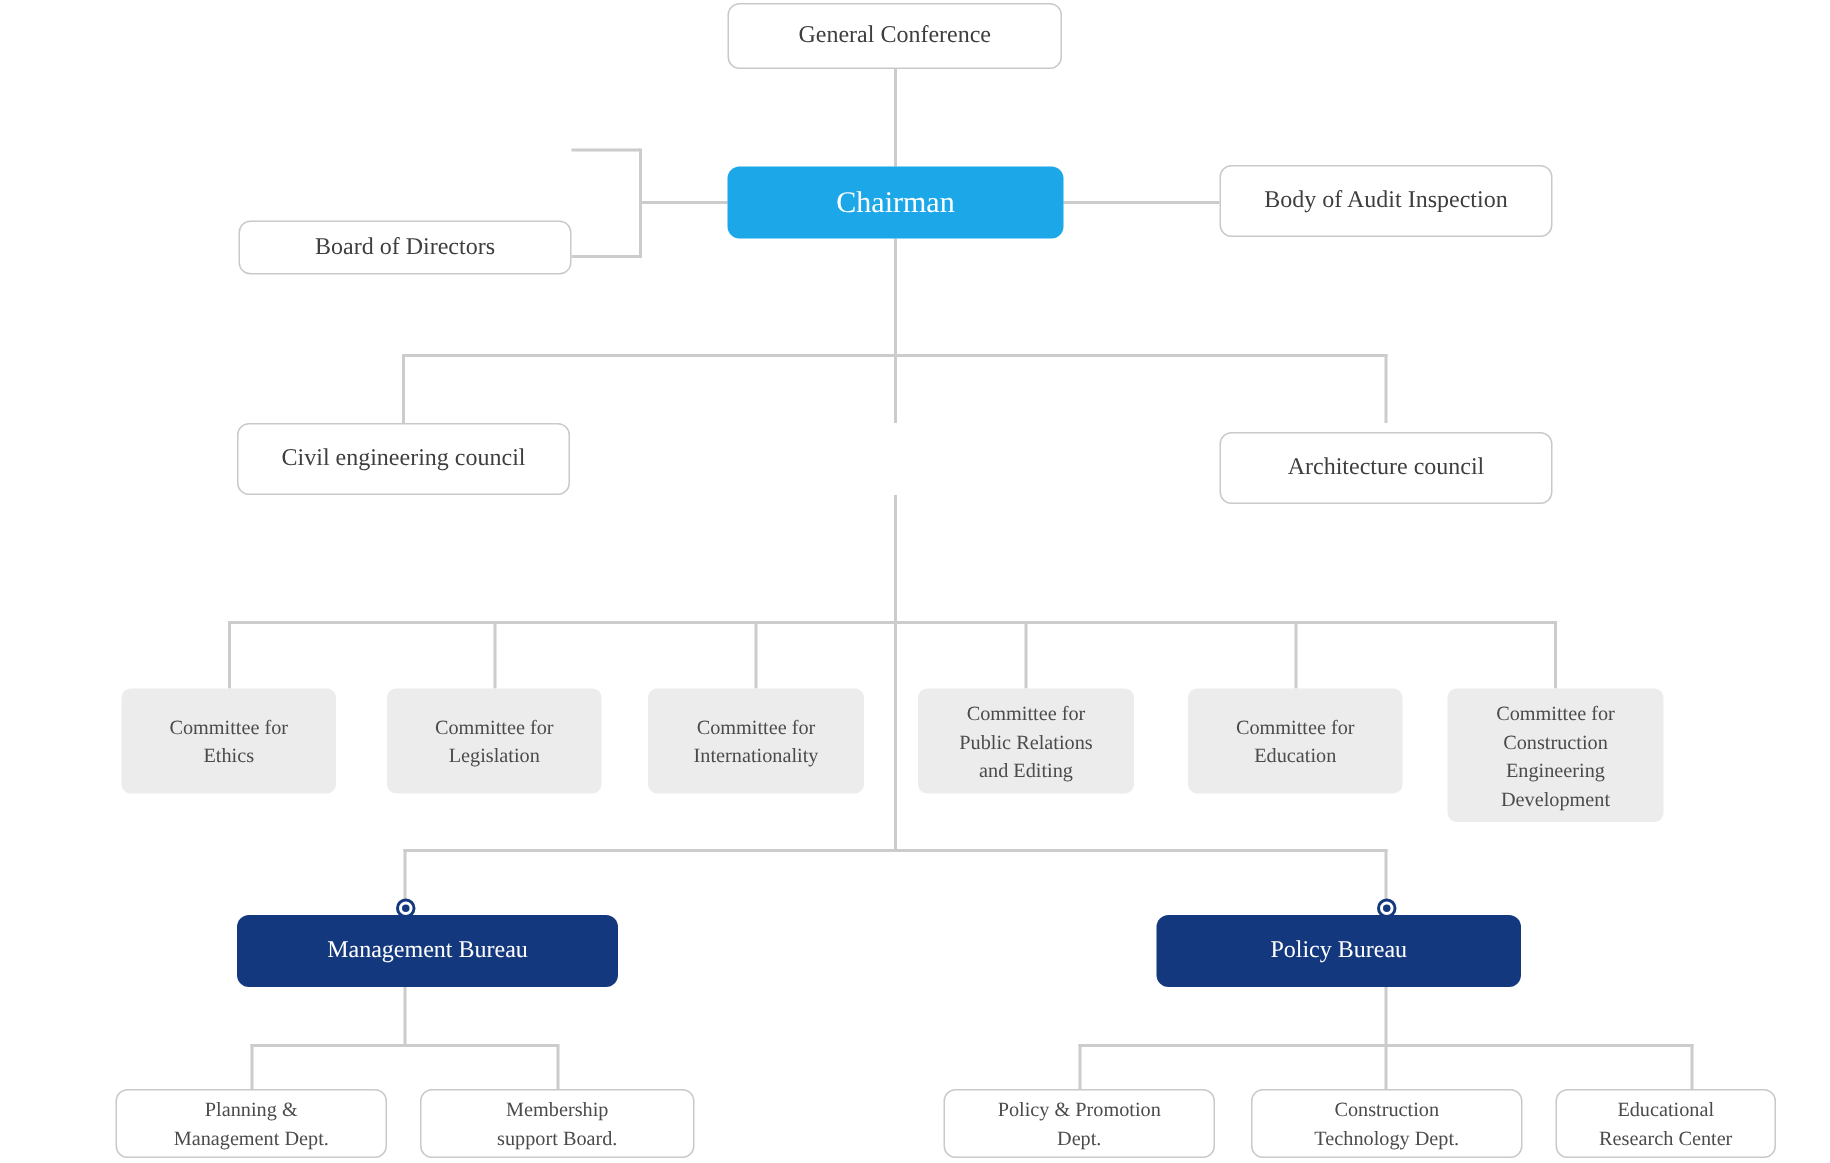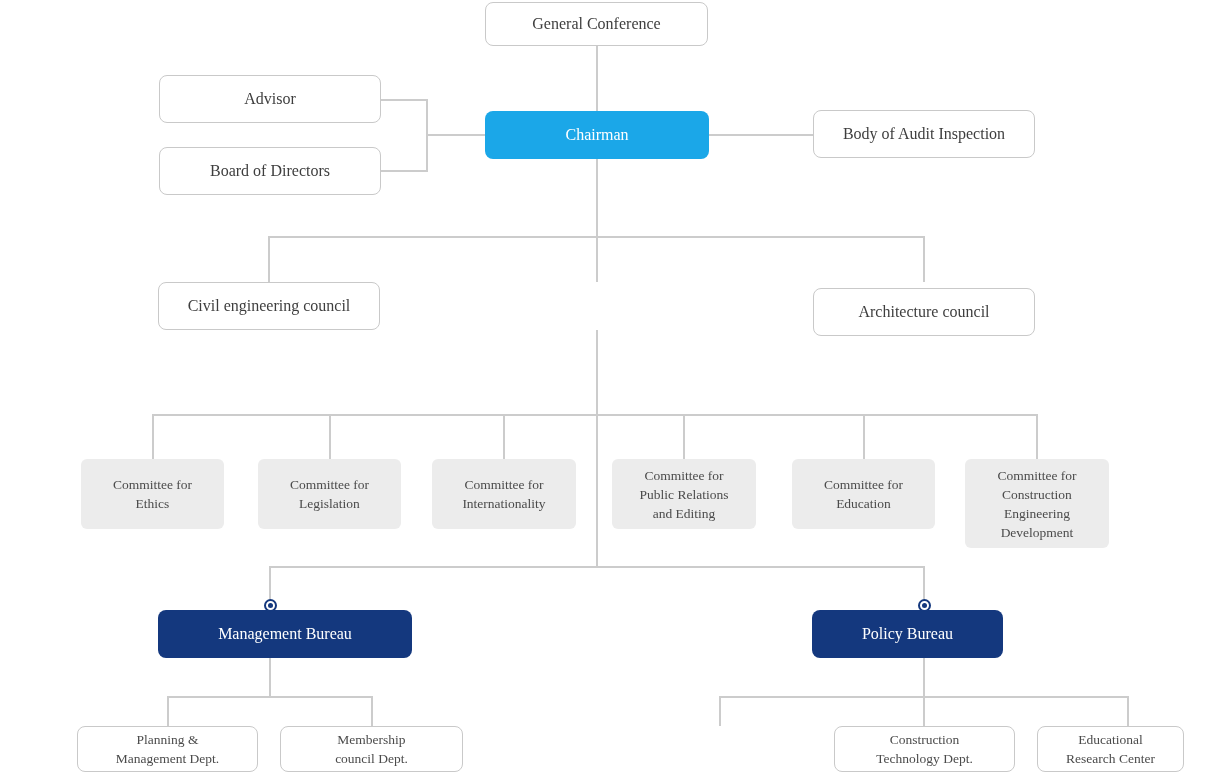--- a/index.html
+++ b/index.html
@@ -17,21 +17,21 @@
     position:absolute;display:flex;align-items:center;justify-content:center;
     box-sizing:border-box;text-align:center;
   }
   .node .lbl{white-space:pre-line;display:block;}
   .white{
     background:#fff;border:1.5px solid var(--box-border,#c9c9c9);
     border-radius:8px;color:var(--text-dark,#3e3e3e);font-size:16px;
   }
   .blue{
     background:var(--accent-blue,#1ba7e8);border:none;border-radius:8px;
-    color:var(--text-on-color,#fff);font-size:16px;
+    color:var(--text-on-color,#fff);font-size:20px;
   }
   .navy{
     background:var(--navy,#14387e);border:none;border-radius:8px;
     color:var(--text-on-color,#fff);font-size:16px;
   }
   .gray{
     background:var(--committee-bg,#ececec);border:none;border-radius:6px;
     color:var(--text-muted,#4b4b4b);font-size:13.5px;line-height:19px;
   }
   .small{
@@ -82,25 +82,22 @@
   <div class="vl" style="left:371px;top:696px;height:30px"></div>
   <div class="hl" style="left:719px;top:696px;width:410px"></div>
   <div class="vl" style="left:719px;top:696px;height:30px"></div>
   <div class="vl" style="left:923px;top:696px;height:30px"></div>
   <div class="vl" style="left:1127px;top:696px;height:30px"></div>
 
   <div class="node white" style="left:485px;top:2px;width:223px;height:44px">
     <span class="lbl">General Conference</span>
   </div>
 
-  <div class="node white" style="left:159px;top:75px;width:222px;height:48px">
-    <span class="lbl">Advisor</span>
-  </div>
 
-  <div class="node white" style="left:159px;top:147px;width:222px;height:48px">
+  <div class="node white" style="left:159px;top:147px;width:222px;height:36px">
     <span class="lbl">Board of Directors</span>
   </div>
 
   <div class="node blue" style="left:485px;top:111px;width:224px;height:48px">
     <span class="lbl">Chairman</span>
   </div>
 
   <div class="node white" style="left:158px;top:282px;width:222px;height:48px">
     <span class="lbl">Civil engineering council</span>
   </div>
@@ -145,35 +142,39 @@
 Construction
 Engineering
 Development</span>
   </div>
 
   <div class="node navy" style="left:158px;top:610px;width:254px;height:48px">
     <span class="lbl">Management Bureau</span>
   </div>
   <div class="marker" style="left:264px;top:599px"></div>
 
-  <div class="node navy" style="left:812px;top:610px;width:191px;height:48px">
+  <div class="node navy" style="left:771px;top:610px;width:243px;height:48px">
     <span class="lbl">Policy Bureau</span>
   </div>
   <div class="marker" style="left:918px;top:599px"></div>
 
   <div class="node small" style="left:77px;top:726px;width:181px;height:46px">
     <span class="lbl">Planning &amp;
 Management Dept.</span>
   </div>
 
   <div class="node small" style="left:280px;top:726px;width:183px;height:46px">
     <span class="lbl">Membership
-council Dept.</span>
+support Board.</span>
   </div>
 
+  <div class="node small" style="left:629px;top:726px;width:181px;height:46px">
+    <span class="lbl">Policy &amp; Promotion
+Dept.</span>
+  </div>
 
   <div class="node small" style="left:834px;top:726px;width:181px;height:46px">
     <span class="lbl">Construction
 Technology Dept.</span>
   </div>
 
   <div class="node small" style="left:1037px;top:726px;width:147px;height:46px">
     <span class="lbl">Educational
 Research Center</span>
   </div>

